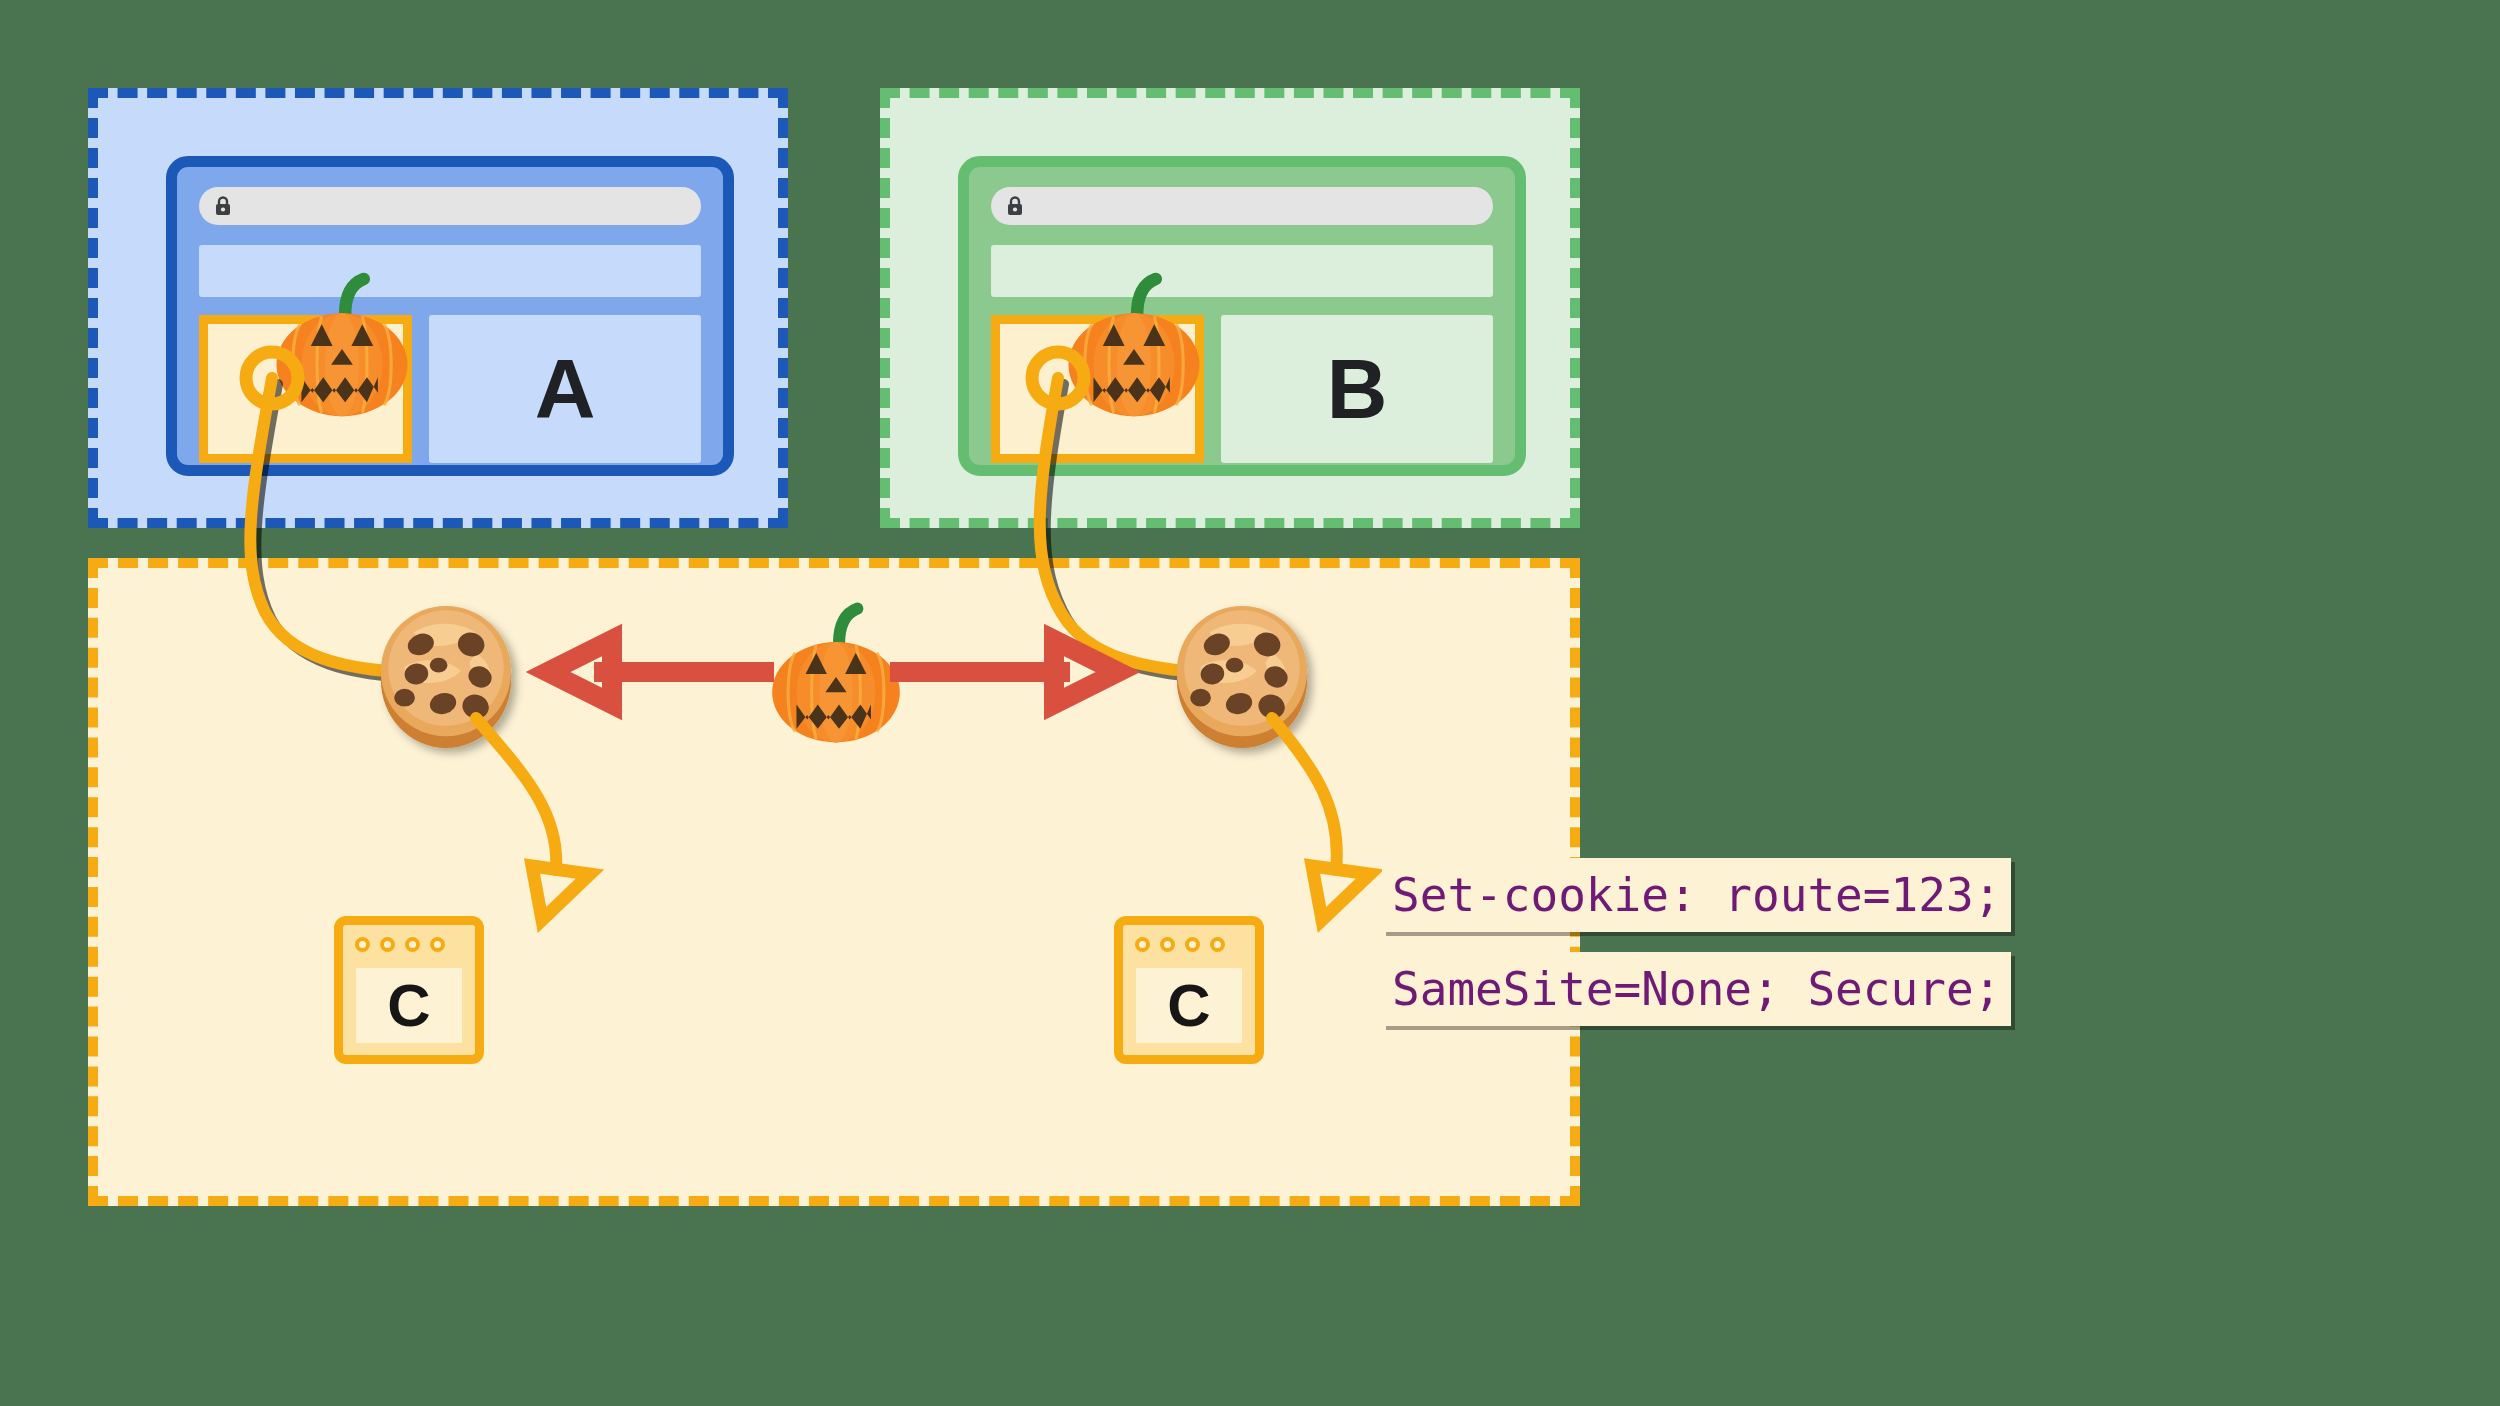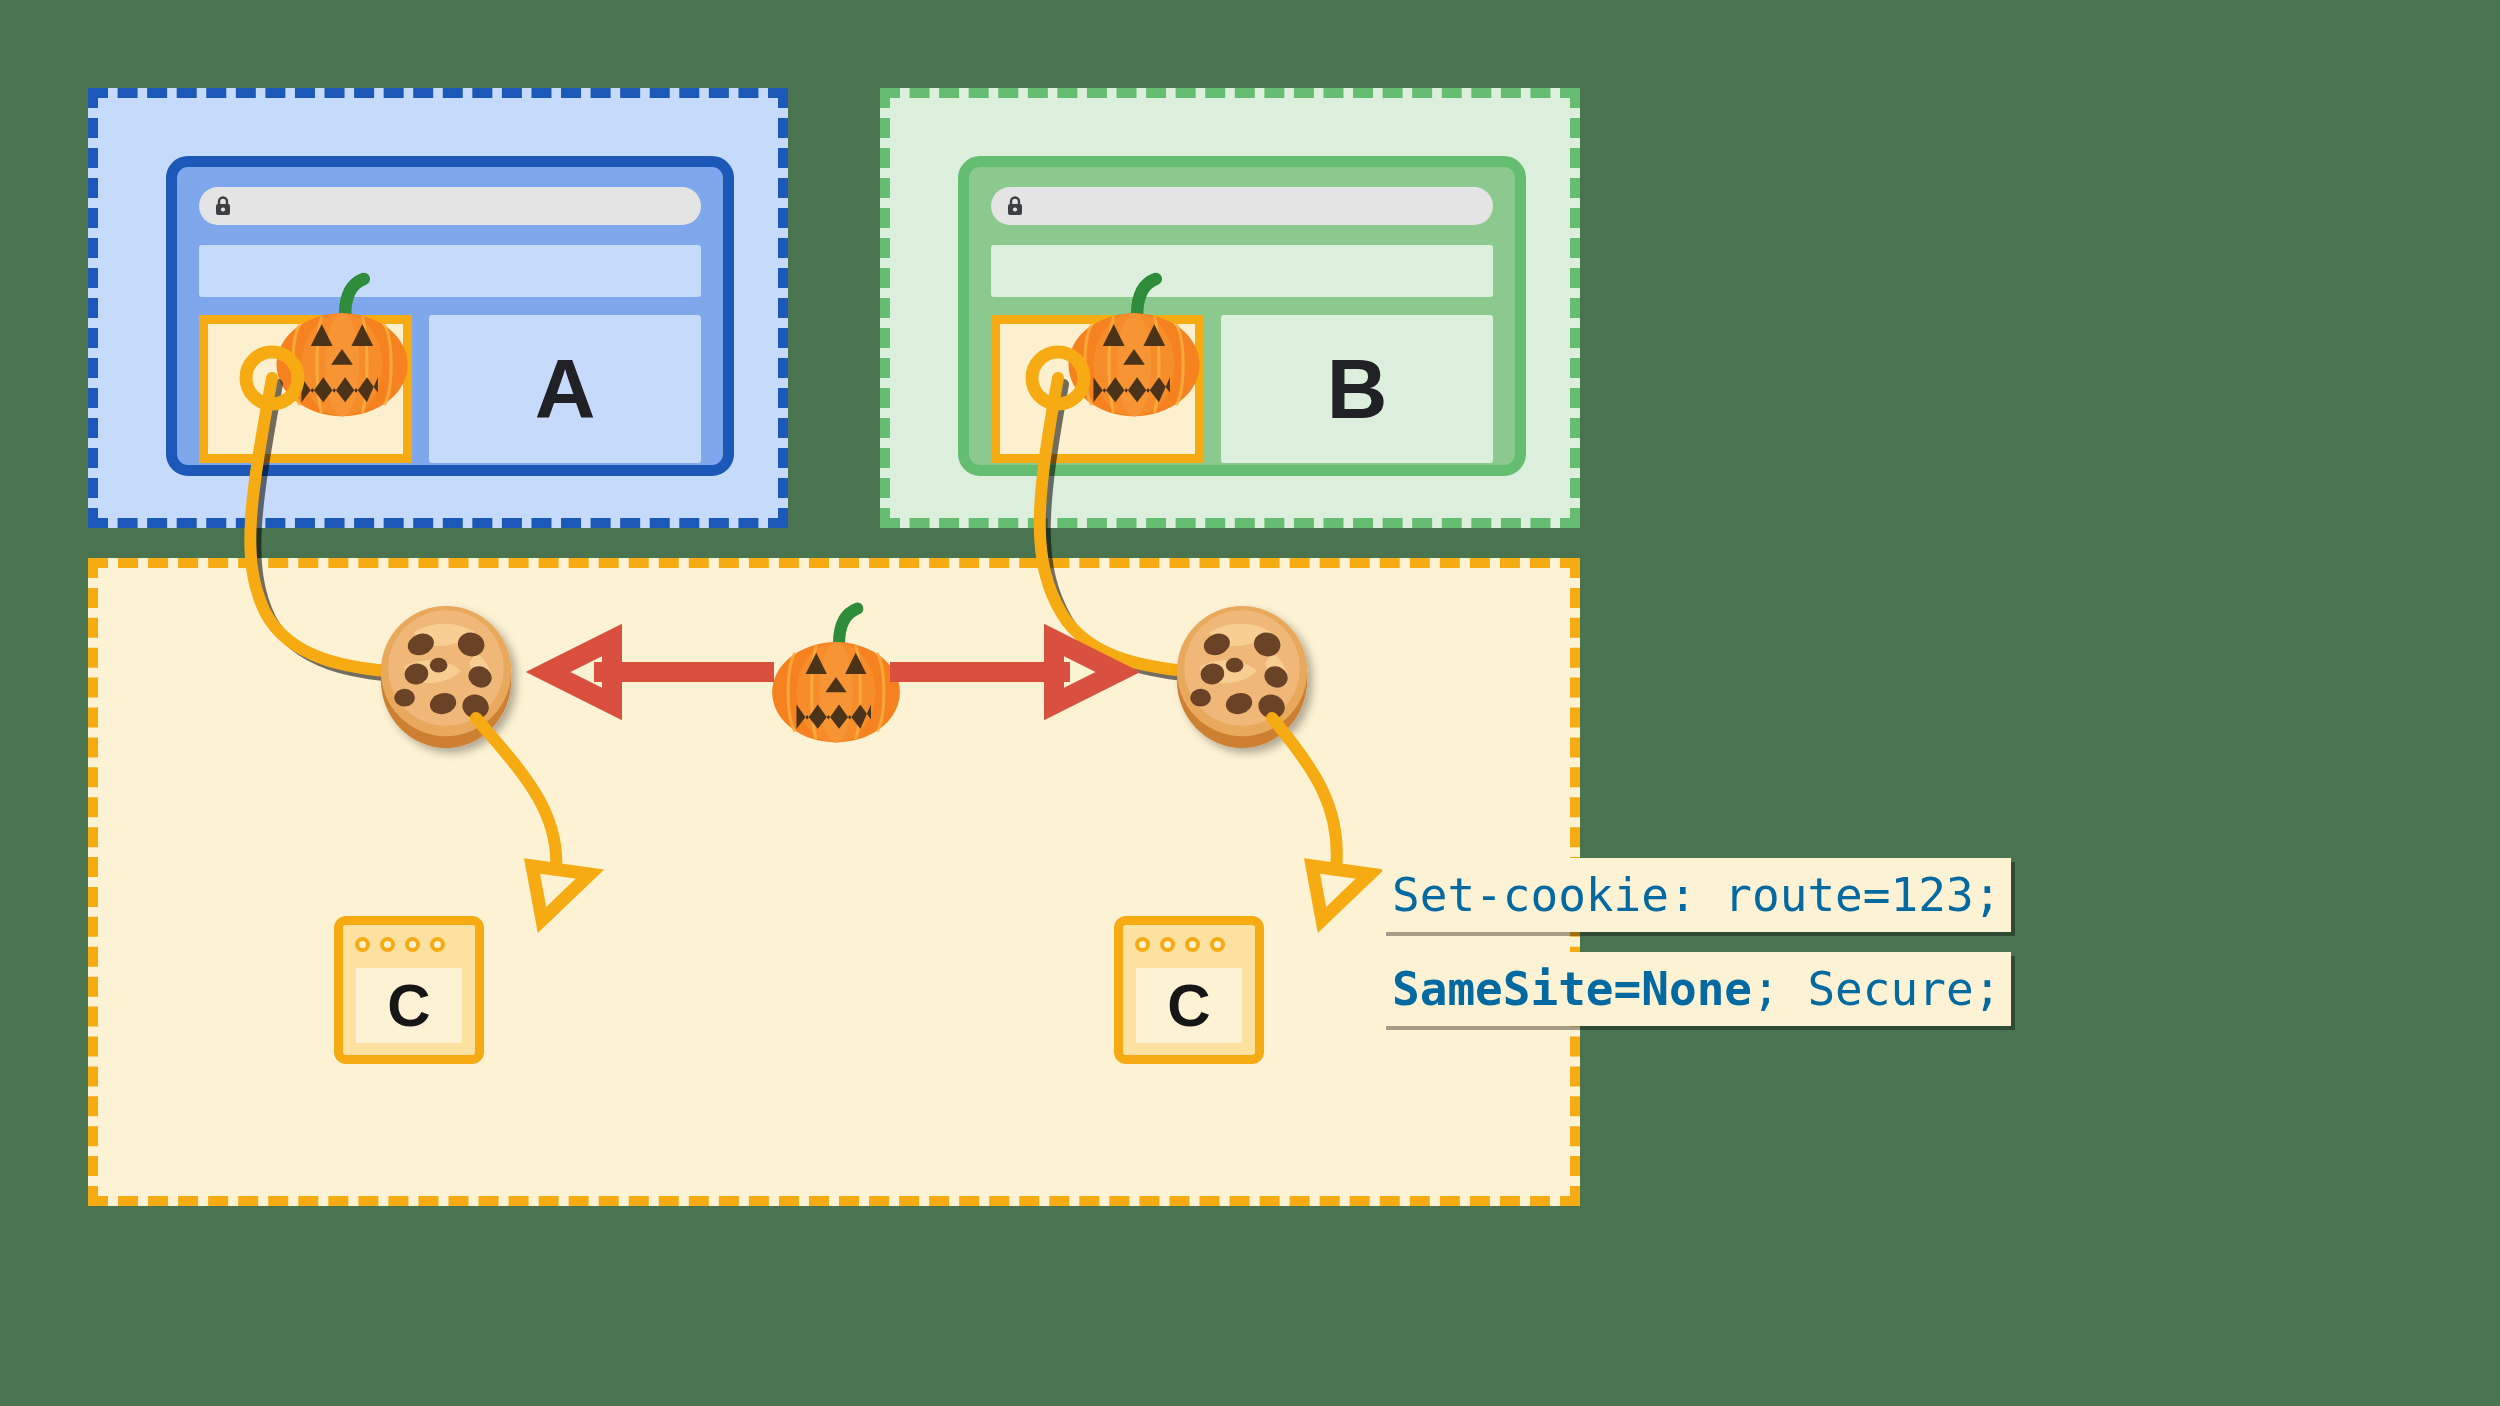--- a/index.html
+++ b/index.html
@@ -144,31 +144,31 @@
     font-size: 60px;
     font-weight: 700;
     color: #161616;
     line-height: 1;
   }
 
   
   .code-label {
     position: absolute;
     background: #fdf2d4;
-    color: #0369a1;
+    color: #701a75;
     font-family: "DejaVu Sans Mono", monospace;
     font-size: 46px;
     line-height: 74px;
     white-space: pre;
     padding: 0 10px;
     box-shadow: 4px 4px 0 rgba(0,0,0,0.35);
   }
   .code-line1 { left: 1382px; top: 858px; }
   .code-line2 { left: 1382px; top: 952px; }
-  .code-bold { font-weight: bold; }
+  .code-bold { font-weight: normal; }
 
   svg.overlay {
     position: absolute;
     left: 0; top: 0;
     width: 2500px; height: 1406px;
     pointer-events: none;
   }
 </style>
 </head>
 <body style="background: rgb(74, 115, 80);">

